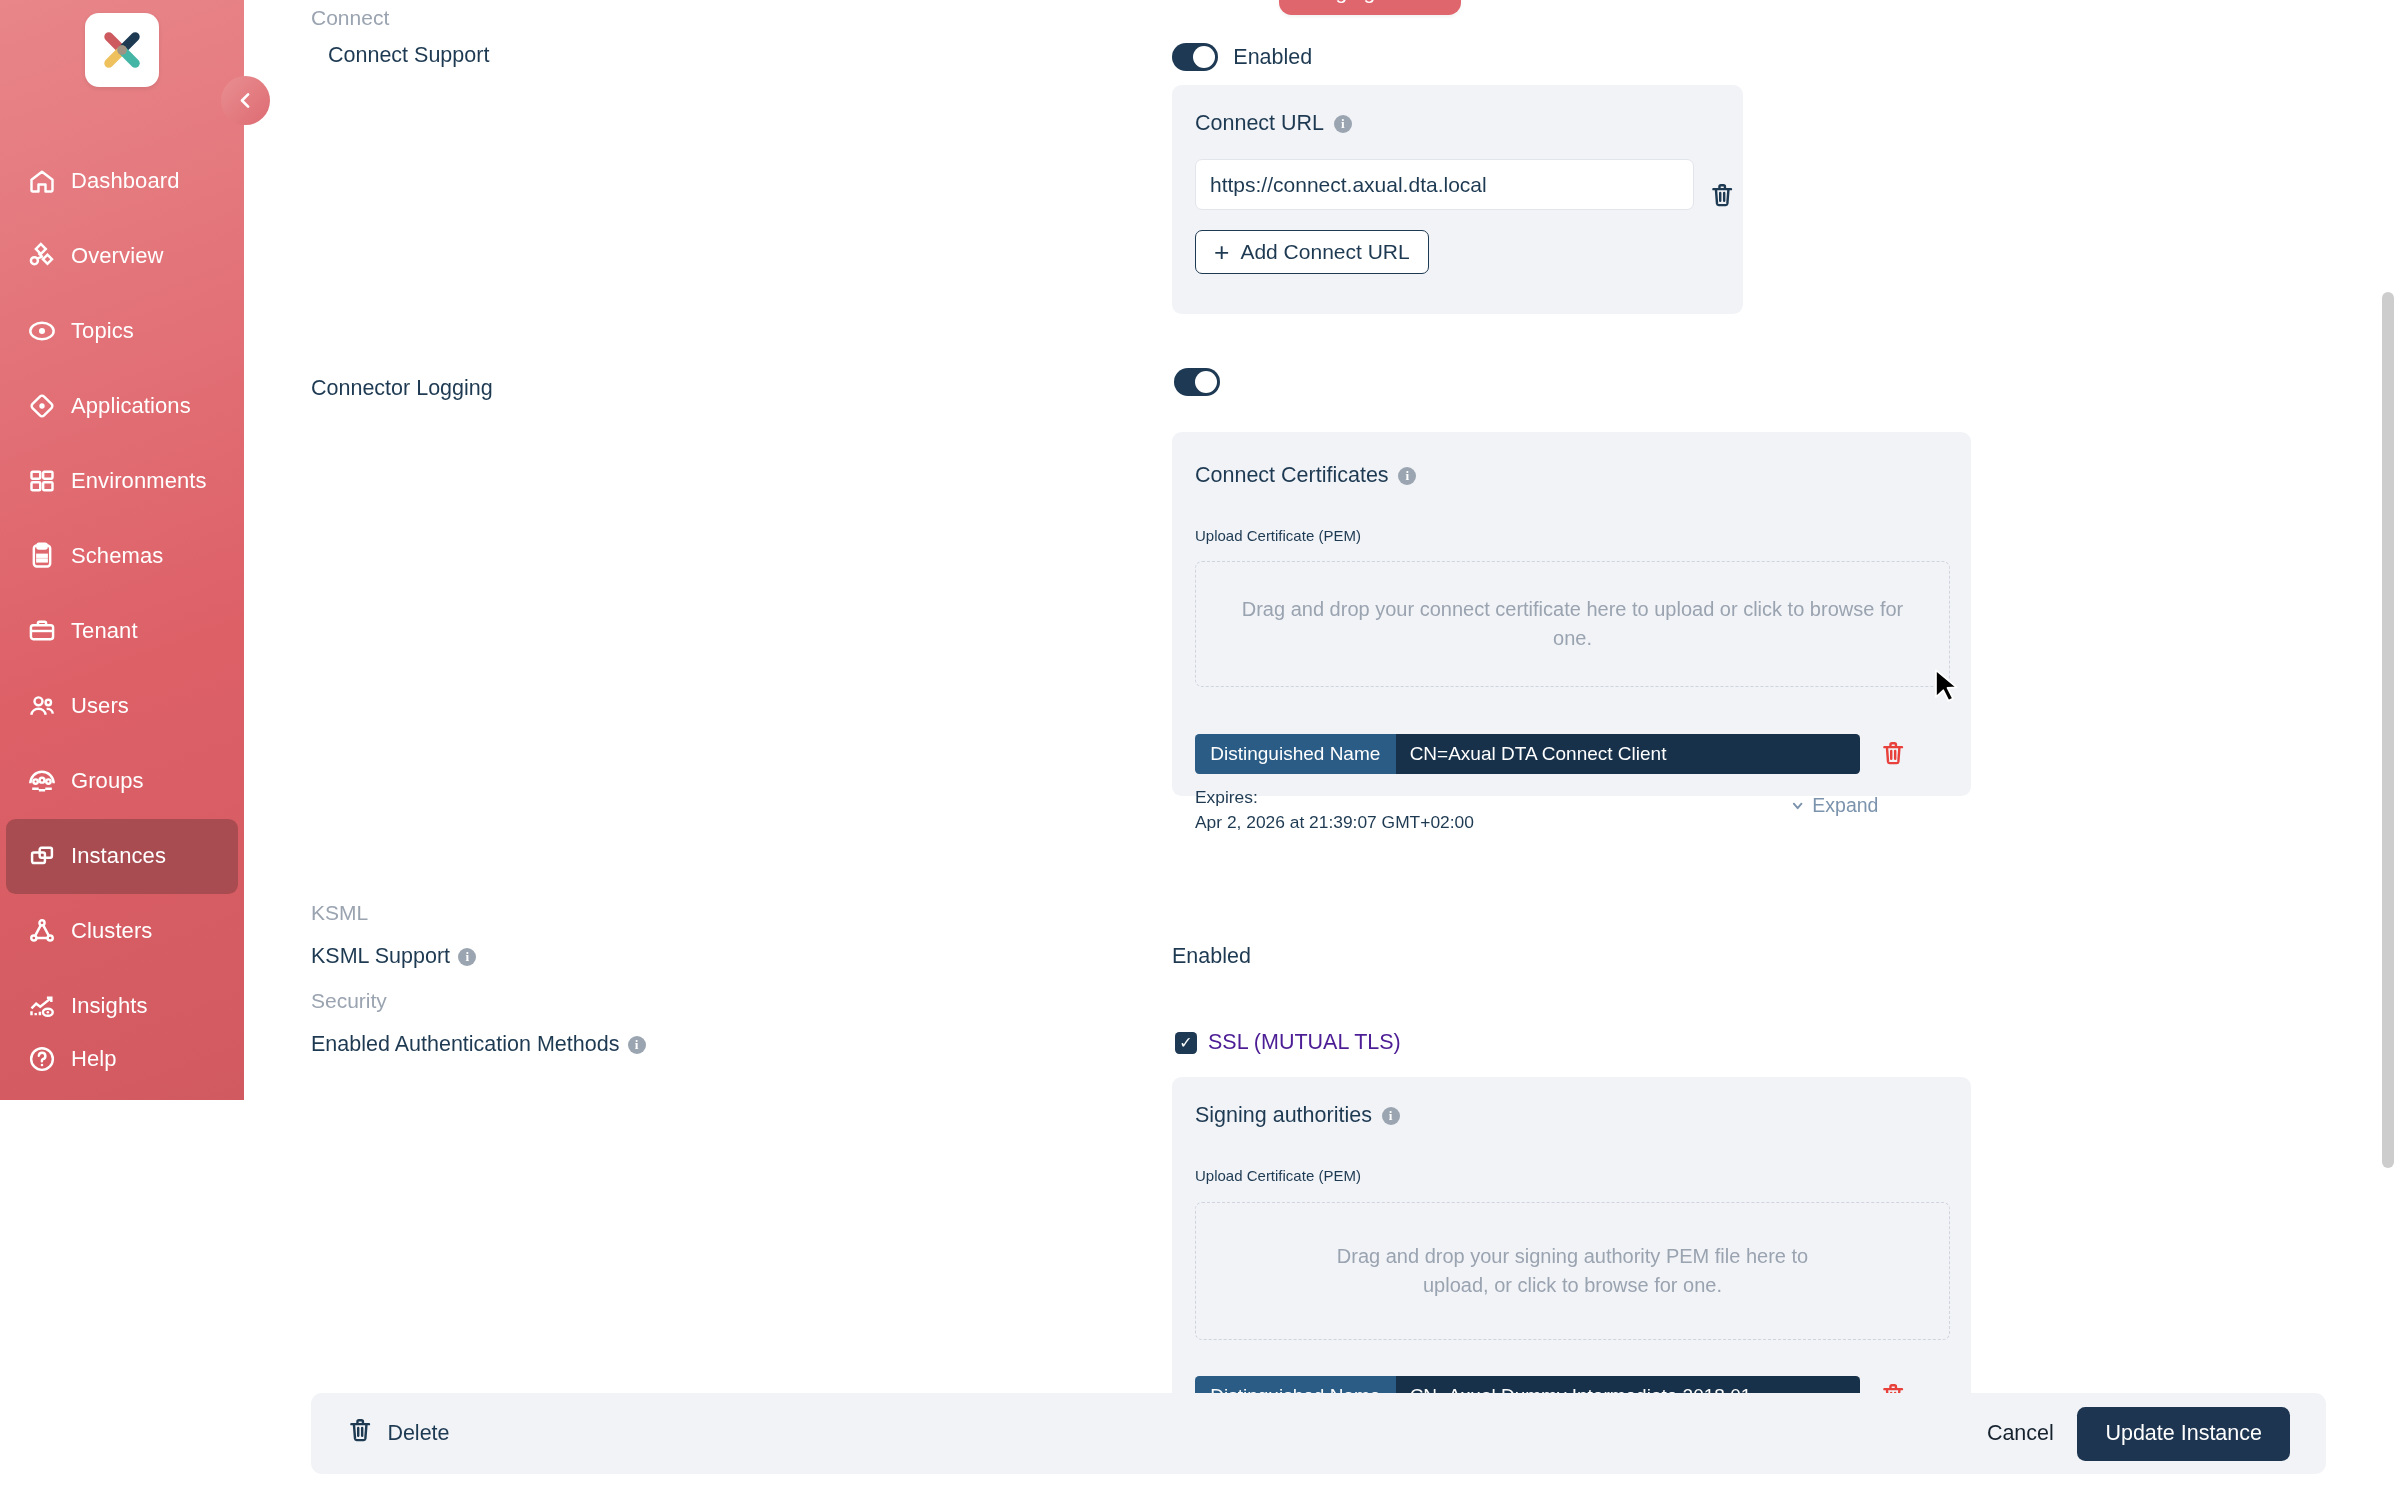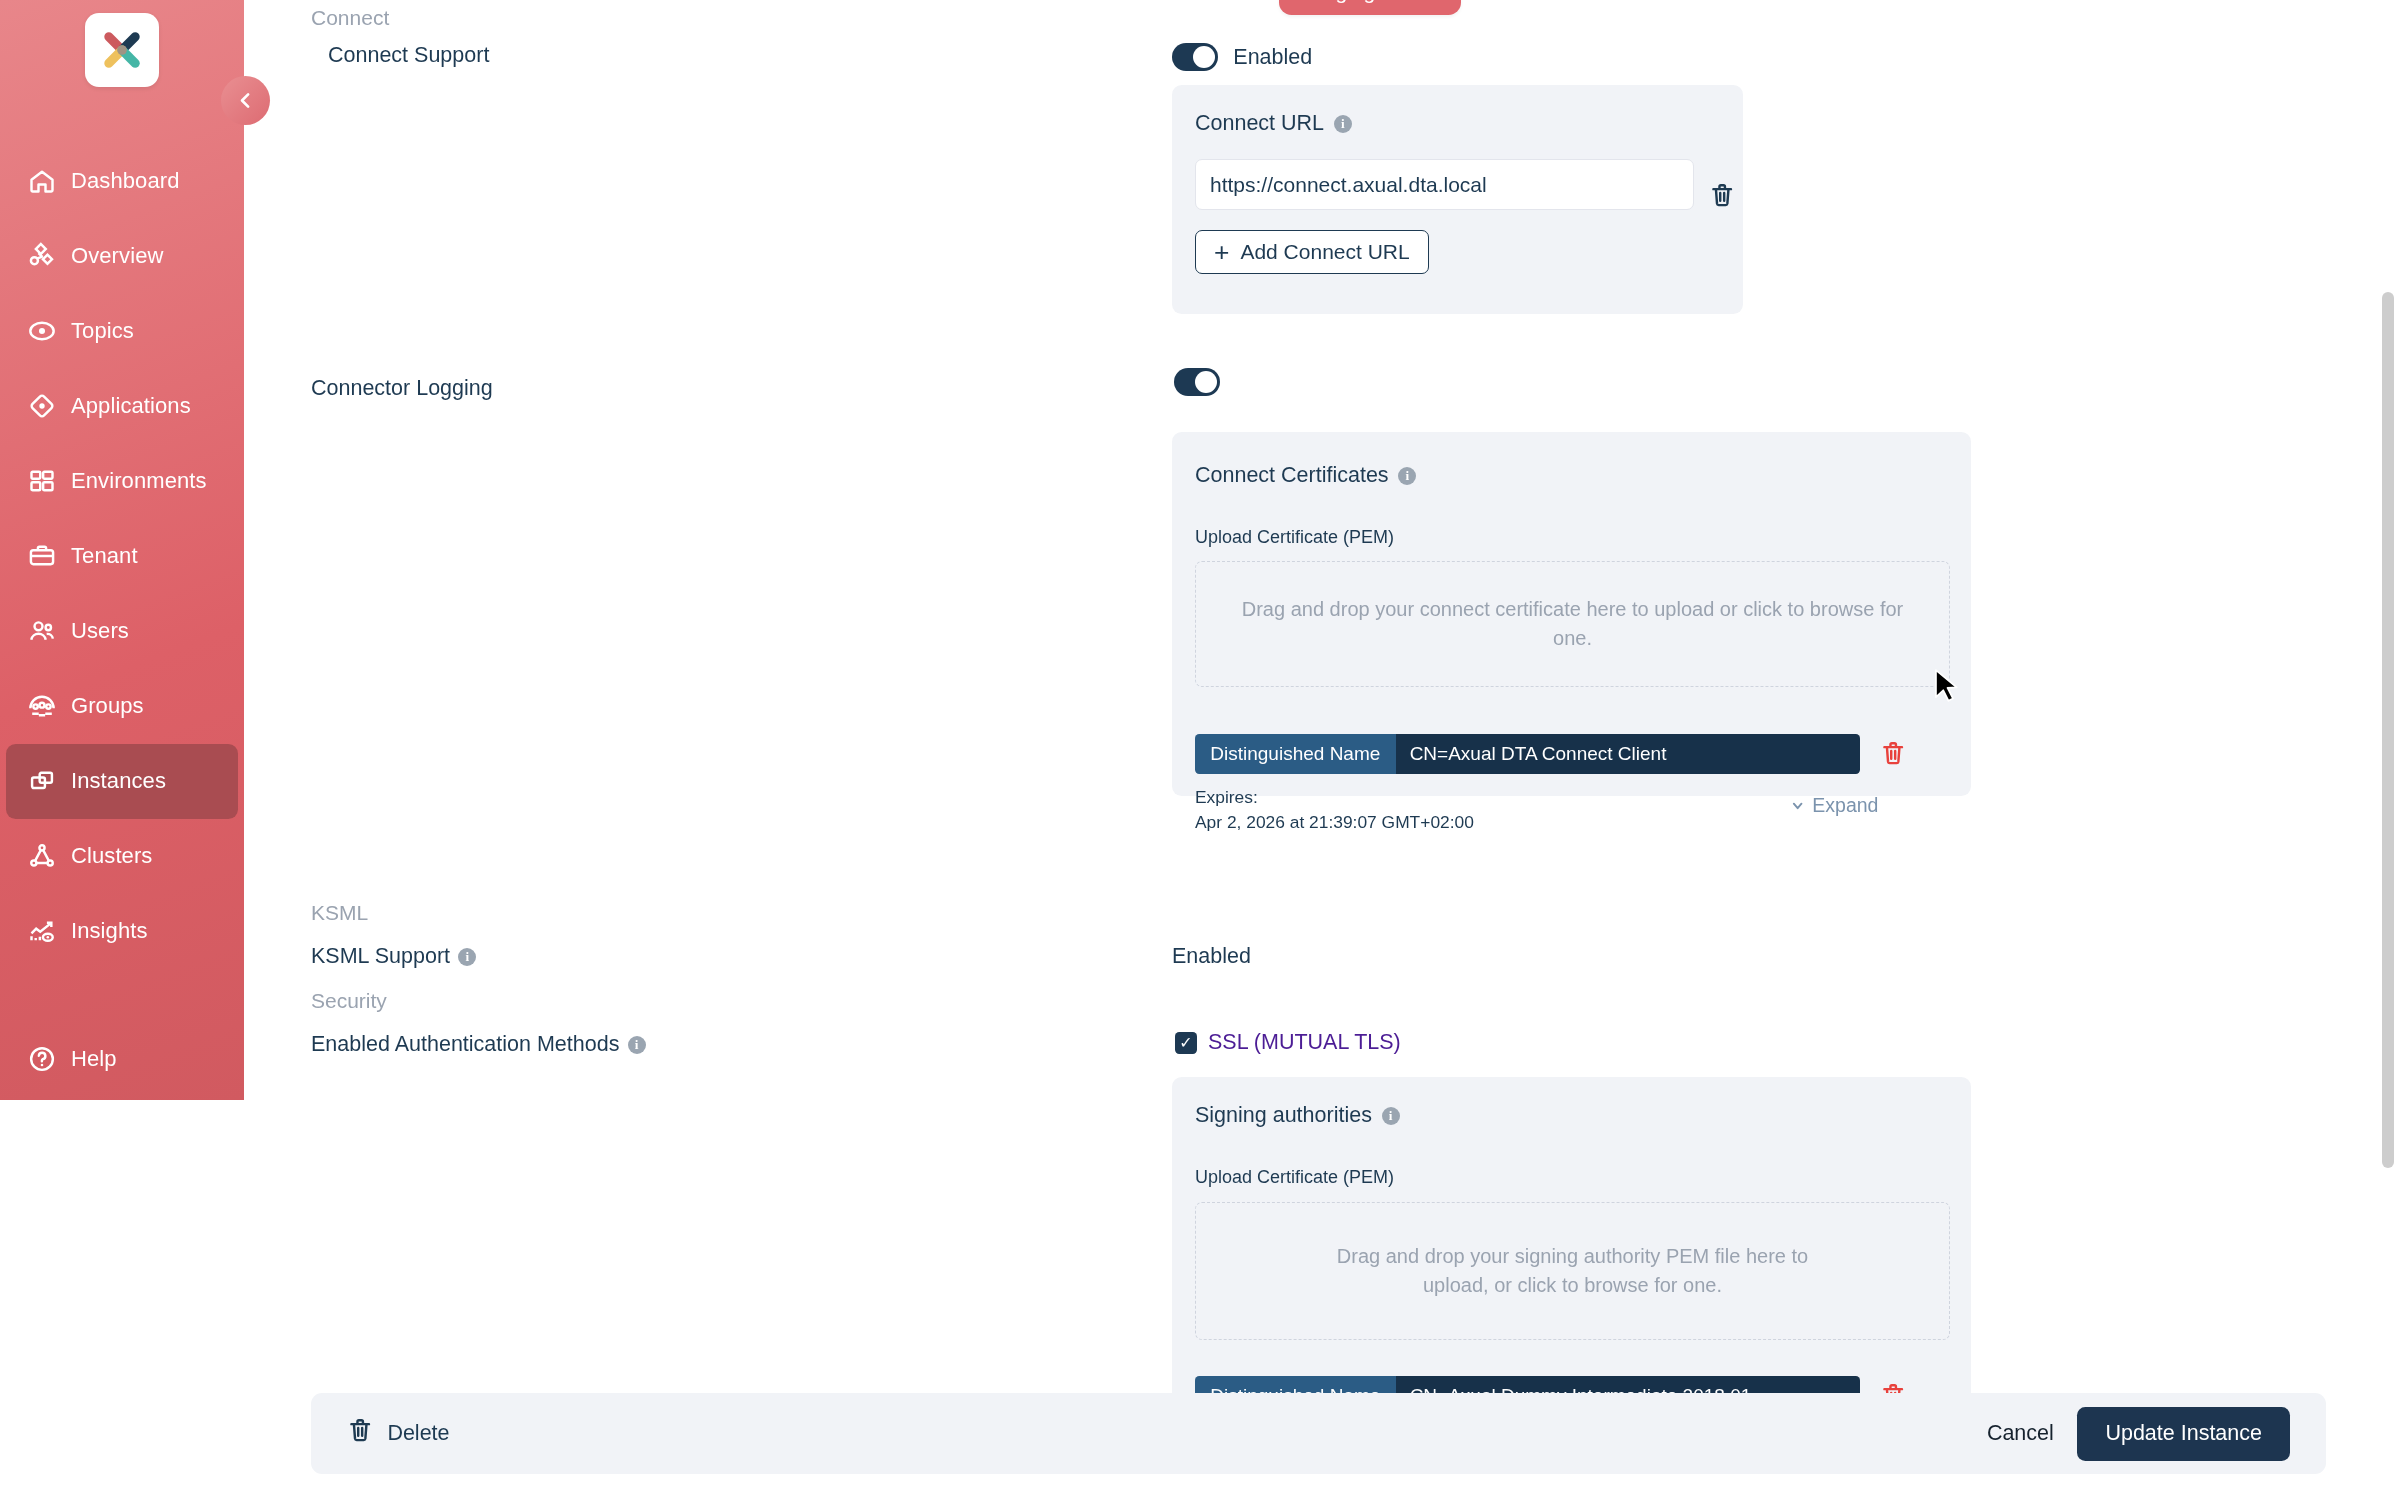--- a/index.html
+++ b/index.html
@@ -96,21 +96,21 @@
   .toggle-text { font-size: 21.5px; color: #1e3a52; margin-left: 15.3px; }
 
   .panel {
     background: #f1f3f7; border-radius: 9.7px;
     position: absolute;
   }
   .panel-title {
     font-size: 21.5px; color: #1e3a52;
     display: flex; align-items: center; gap: 9.7px;
   }
-  .sub-label { font-size: 18px; color: #1e3a52; }
+  .sub-label { font-size: 15px; color: #1e3a52; }
 
   .textinput {
     background: #ffffff; border: 0.7px solid #e3e5ec;
     border-radius: 7px; height: 51px;
     display: flex; align-items: center; padding: 0 14px;
     font-size: 21px; color: #1e3a52;
   }
   .trash-red svg { width: 26.4px; height: 26.4px; stroke: #e8413c; fill: none; stroke-width: 2.2; }
   .trash-dark svg { width: 26.4px; height: 26.4px; stroke: #1e3a52; fill: none; stroke-width: 2.2; }
 
@@ -258,20 +258,31 @@
           <svg viewBox="0 0 24 24" fill="#fff" stroke="none">
               <rect x="3" y="4" width="7.5" height="6" rx="1"></rect>
               <rect x="13" y="4" width="8" height="6" rx="1"></rect>
               <rect x="3" y="13" width="7.5" height="7" rx="1"></rect>
               <rect x="13" y="13" width="8" height="7" rx="1"></rect>
             </svg>
         </span>
         <span class="nav-label">Environments</span>
       </div>
 
+      <div class="nav-item">
+        <span class="nav-icon">
+          <svg viewBox="0 0 24 24" fill="#fff" stroke="none">
+              <rect x="5" y="3" width="14" height="18" rx="2.5"></rect>
+              <rect x="8" y="1.5" width="8" height="4" rx="1.4" fill="#fff"></rect>
+              <rect x="8" y="11" width="8" height="1.6" fill="#dd6067"></rect>
+              <rect x="8" y="15" width="8" height="1.6" fill="#dd6067"></rect>
+            </svg>
+        </span>
+        <span class="nav-label">Schemas</span>
+      </div>
 
       <div class="nav-item">
         <span class="nav-icon">
           <svg viewBox="0 0 24 24">
               <rect x="2.5" y="7" width="19" height="12" rx="2"></rect>
               <path d="M8.5 7V5.3a1.3 1.3 0 0 1 1.3-1.3h4.4a1.3 1.3 0 0 1 1.3 1.3V7"></path>
               <path d="M2.5 12h19"></path>
             </svg>
         </span>
         <span class="nav-label">Tenant</span>

